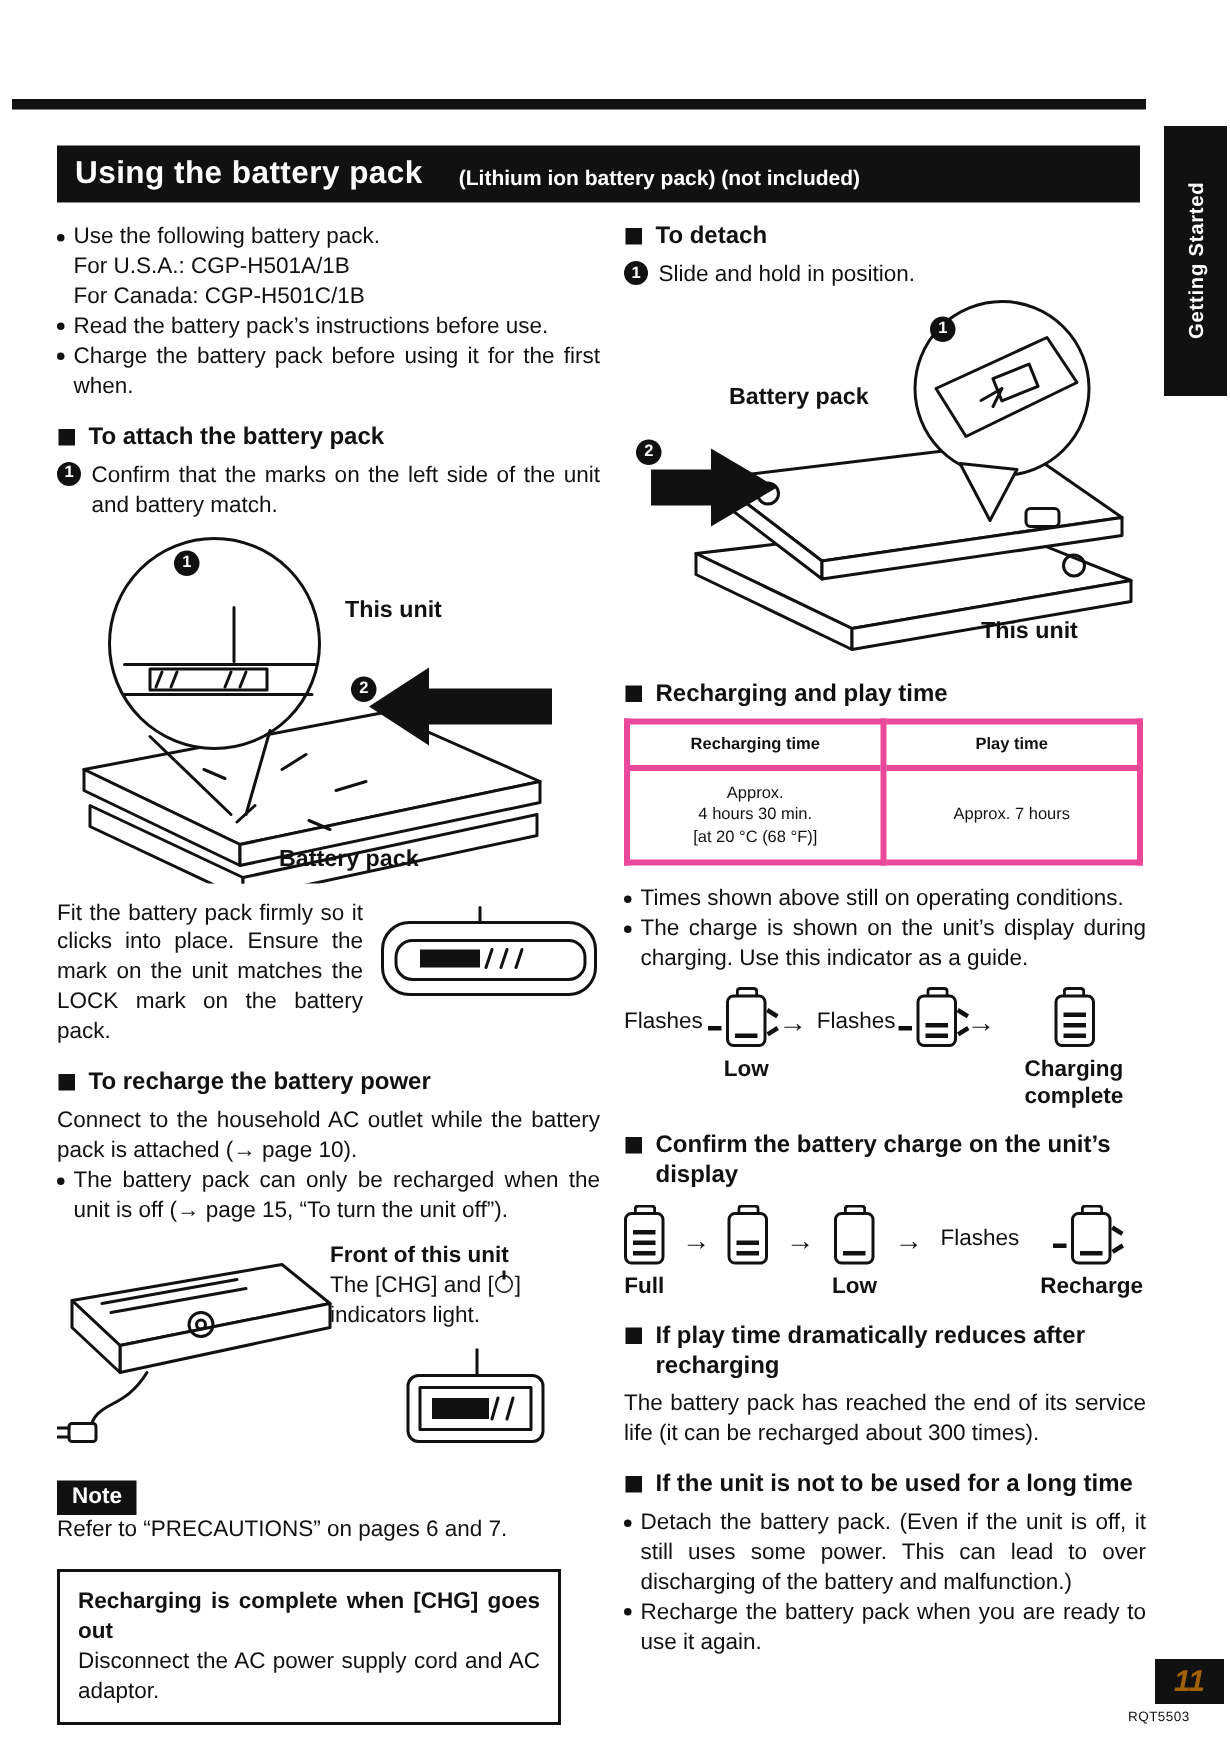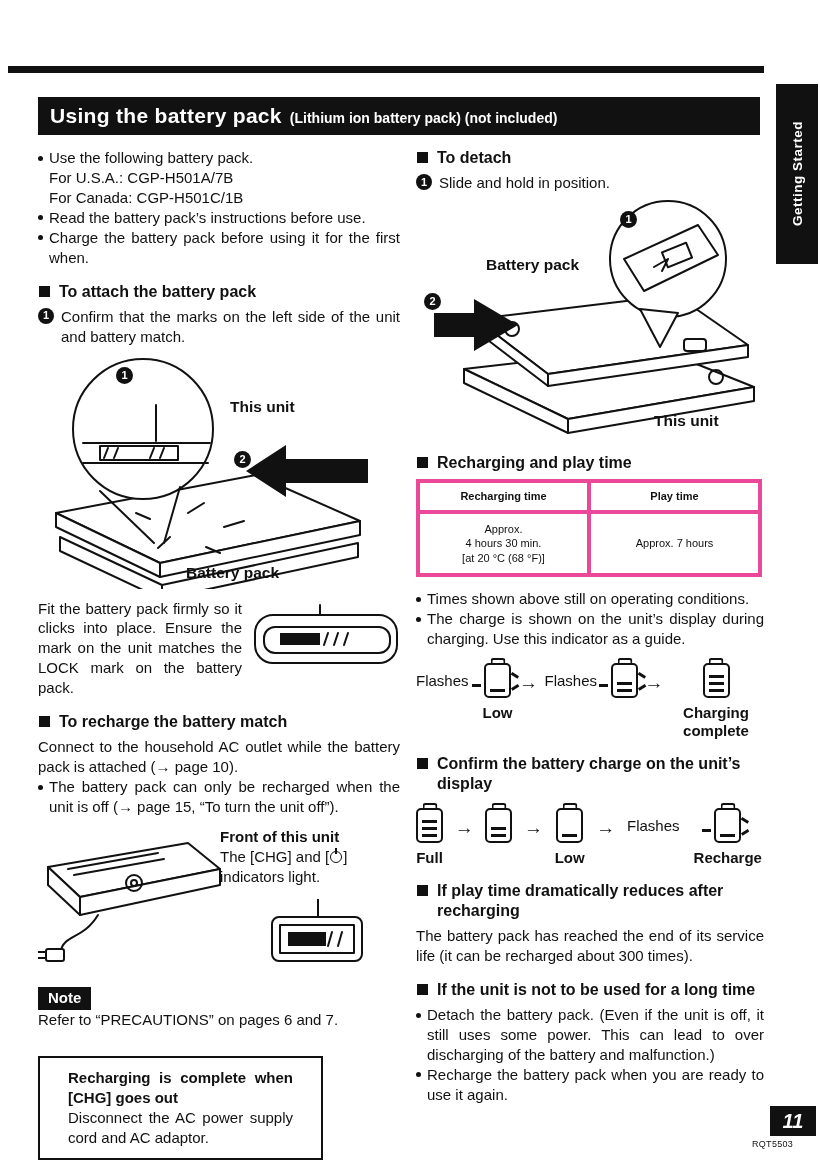--- a/index.html
+++ b/index.html
@@ -6,21 +6,21 @@
   .page{position:relative;width:820px;height:1170px;background:#ffffff;margin:0 auto;
         font-family:"Liberation Sans", sans-serif;color:#111;overflow:hidden;}
   .toprule{position:absolute;left:8px;top:66px;width:756px;height:7px;background:#111;}
   
   .side-tab{position:absolute;left:776px;top:84px;width:42px;height:180px;background:#111;
             display:flex;align-items:center;justify-content:center;}
   .side-tab span{writing-mode:vertical-rl;transform:rotate(180deg);color:#fff;font-weight:bold;
             font-size:13.5px;letter-spacing:.5px;white-space:nowrap;}
   
   .title-bar{position:absolute;left:38px;top:97px;width:722px;height:38px;background:#111;color:#fff;
-             display:flex;align-items:flex-end;padding-left:12px;box-sizing:border-box;}
+             display:flex;align-items:flex-end;padding-left:12px;box-sizing:border-box;gap:16px;}
   .title-main{font-size:21px;font-weight:bold;letter-spacing:.3px;align-self:center;}
   .title-sub{font-size:14px;font-weight:bold;margin-left:8px;align-self:center;padding-top:4px;}
   
   .col{position:absolute;top:148px;font-size:15px;line-height:1.33;}
   .col-left{left:38px;width:362px;}
   .col-right{left:416px;width:348px;}
   p{margin:0;}
   .just{text-align:justify;}
   .bullet{position:relative;padding-left:11px;text-align:justify;}
   .bullet::before{content:"";position:absolute;left:0;top:7.5px;width:5px;height:5px;border-radius:50%;background:#111;}
@@ -53,28 +53,28 @@
   .batt .ft1{position:absolute;right:-10px;top:28%;width:8px;height:2.5px;background:#111;transform:rotate(32deg);}
   .batt .ft2{position:absolute;right:-10px;bottom:24%;width:8px;height:2.5px;background:#111;transform:rotate(-32deg);}
   .bflow{display:flex;justify-content:space-between;align-items:flex-start;margin:14px 2px 4px 0;}
   .bitem{display:flex;align-items:flex-start;}
   .bprefix{font-size:15px;margin:8px 14px 0 0;}
   .bcol{display:flex;flex-direction:column;align-items:center;}
   .blabel{font-weight:bold;font-size:15px;margin-top:6px;text-align:center;line-height:1.2;max-width:92px;}
   .barrow{font-size:19px;font-weight:bold;margin-top:7px;}
   
   .note-tag{display:inline-block;background:#111;color:#fff;font-weight:bold;font-size:15px;padding:1px 10px 2px;}
-  .warnbox{border:2px solid #111;padding:10px 28px;margin-top:26px;width:285px;box-sizing:border-box;}
+  .warnbox{border:2px solid #111;padding:10px 12px;margin-top:16px;width:336px;box-sizing:border-box;}
   .warnbox .bh{font-weight:bold;}
   
   .power-icon{display:inline-block;position:relative;width:10px;height:10px;border:1.8px solid #111;
               border-radius:50%;top:1px;margin:0 1px;}
   .power-icon::after{content:"";position:absolute;left:50%;top:-4px;transform:translateX(-50%);width:2px;height:6px;background:#111;}
   
-  .pagenum{position:absolute;left:770px;top:1106px;width:46px;height:30px;background:#111;color:#ffffff;
+  .pagenum{position:absolute;left:770px;top:1106px;width:46px;height:30px;background:#111;color:#a16207;
            display:flex;align-items:center;justify-content:center;font-size:20px;font-weight:bold;font-style:italic;}
   .doccode{position:absolute;left:752px;top:1139px;font-size:9px;letter-spacing:.3px;text-align:right;}
   .fitwrap{overflow:hidden;margin-top:10px;}
   .fitart{float:right;margin:2px 0 4px 8px;}
 </style>
 </head>
 <body>
 
 <div class="page">
 
@@ -85,21 +85,21 @@
   </div>
 
   <div class="title-bar">
     <span class="title-main">Using the battery pack</span>
     <span class="title-sub">(Lithium ion battery pack) (not included)</span>
   </div>
 
   <div class="col col-left">
 
     <p class="bullet">Use the following battery pack.</p>
-    <p class="subline">For U.S.A.:  CGP-H501A/7B</p>
+    <p class="subline">For U.S.A.:  CGP-H501A/1B</p>
     <p class="subline">For Canada:  CGP-H501C/1B</p>
     <p class="bullet">Read the battery pack’s instructions before use.</p>
     <p class="bullet">Charge the battery pack before using it for the first when.</p>
 
     <div class="heading">
       <span class="sq"></span>
       <span>To attach the battery pack</span>
     </div>
     <div class="step">
       <span class="stepn">1</span>
@@ -137,21 +137,21 @@
         <rect class="artfill" x="5" y="14" width="142" height="48" rx="18"></rect>
         <rect class="art" x="14" y="26" width="126" height="26" rx="11"></rect>
         <rect class="solid" x="30" y="32" width="40" height="12"></rect>
         <path class="art" d="M78,32 L74,44 M88,32 L84,44 M98,32 L94,44"></path>
       </svg>
       <p class="just">Fit the battery pack firmly so it clicks into place. Ensure the mark on the unit matches the LOCK mark on the battery pack.</p>
     </div>
 
     <div class="heading">
       <span class="sq"></span>
-      <span>To recharge the battery match</span>
+      <span>To recharge the battery power</span>
     </div>
     <p class="just">Connect to the household AC outlet while the battery pack is attached (→ page 10).</p>
     <p class="bullet">The battery pack can only be recharged when the unit is off (→ page 15, “To turn the unit off”).</p>
 
     <div class="diagram" style="height:152px;margin-top:8px;">
       <svg width="190" height="152" viewBox="0 0 190 152" style="position:absolute;left:0;top:0;">
         <polygon class="artfill" points="10,42 150,18 182,44 42,72"></polygon>
         <polygon class="artfill" points="42,72 182,44 182,60 42,90"></polygon>
         <polygon class="artfill" points="10,42 42,72 42,90 10,60"></polygon>
         <path class="art" d="M30,44 L120,28 M36,50 L126,34"></path>

